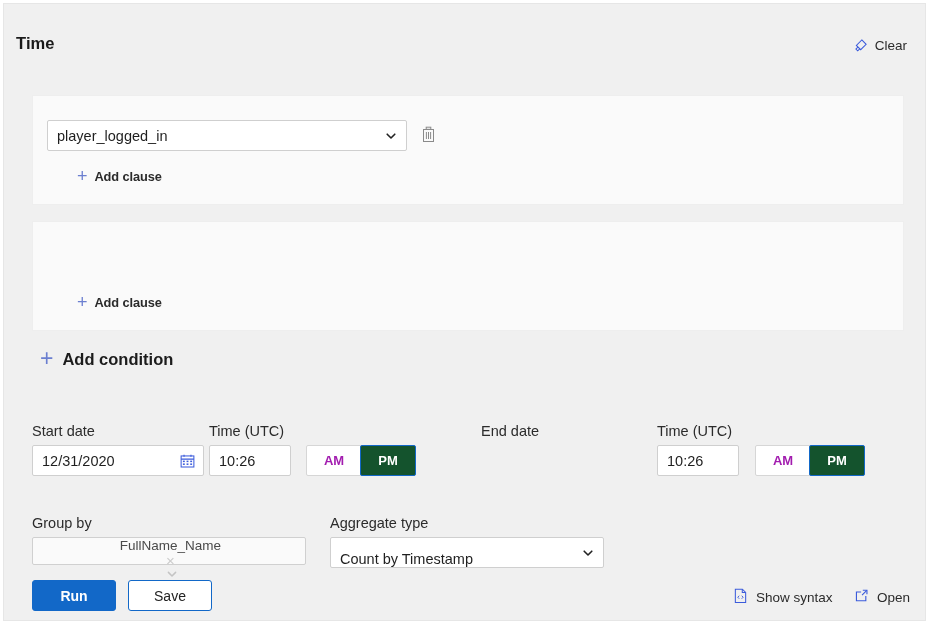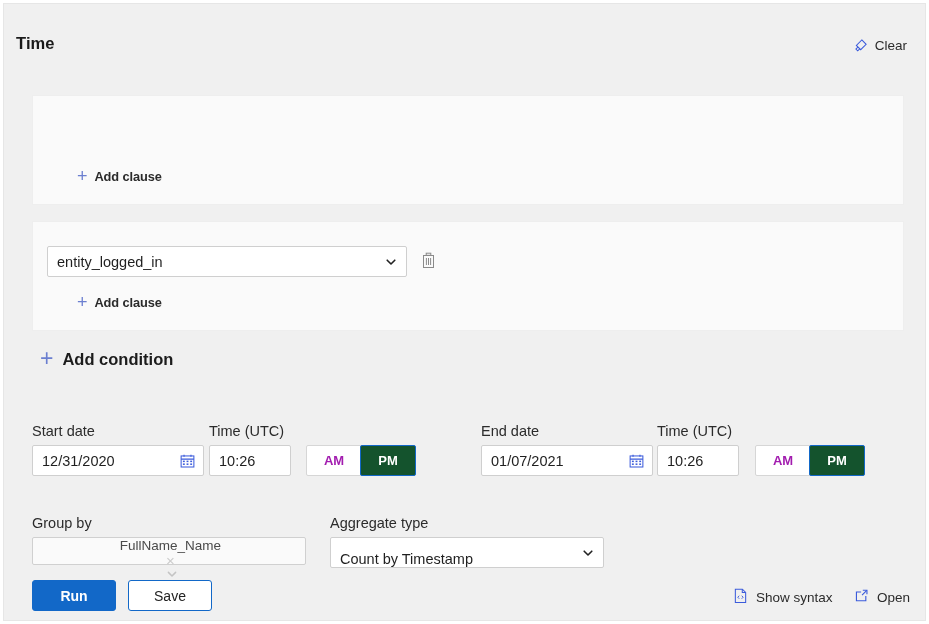--- a/index.html
+++ b/index.html
@@ -194,30 +194,23 @@
         <svg width="15" height="15" viewBox="0 0 16 16">
           <path d="M9.4 2.1 L14 6.7 L8.2 12.5 L3.6 7.9 Z" fill="none" stroke="#3b5bdb" stroke-width="1.1"></path>
           <path d="M5.3 9.6 L3.1 11.8 L5.0 13.6 L7.2 11.5" fill="none" stroke="#3b5bdb" stroke-width="1.1"></path>
         </svg>
       </span>
       <span>Clear</span>
     </button>
   </div>
 
   <div class="card" id="card-0">
-    <button class="add-clause">
-      <span class="plus-sm">+</span>
-      <span>Add clause</span>
-    </button>
-  </div>
-
-  <div class="card" id="card-1">
     <div class="clause-row">
       <div class="clause-select">
-        <span>entity_logged_in</span>
+        <span>player_logged_in</span>
         <span class="chev">
           <svg width="12" height="12" viewBox="0 0 12 12">
             <path d="M2.2 4.2 L6 8 L9.8 4.2" fill="none" stroke="#222" stroke-width="1.6" stroke-linecap="round" stroke-linejoin="round"></path>
           </svg>
         </span>
       </div>
       <button class="trash-btn">
         <span>
           <svg width="15" height="17" viewBox="0 0 15 17">
             <rect x="5.2" y="1.2" width="4.6" height="2.1" fill="none" stroke="#8a8a8a" stroke-width="1"></rect>
@@ -228,20 +221,27 @@
           </svg>
         </span>
       </button>
     </div>
     <button class="add-clause">
       <span class="plus-sm">+</span>
       <span>Add clause</span>
     </button>
   </div>
 
+  <div class="card" id="card-1">
+    <button class="add-clause">
+      <span class="plus-sm">+</span>
+      <span>Add clause</span>
+    </button>
+  </div>
+
   <button class="add-condition">
     <span class="plus-lg">+</span>
     <span>Add condition</span>
   </button>
 
   <div class="fieldlabel" style="left:28px; top:419px;">Start date</div>
   <div class="txtinput datein" style="left:28px; top:441px; width:172px;">
     <span>12/31/2020</span>
     <span class="cal-ic">
       <svg width="15" height="15" viewBox="0 0 16 16">
@@ -259,37 +259,20 @@
     </span>
   </div>
   <div class="fieldlabel" style="left:205px; top:419px;">Time (UTC)</div>
   <div class="txtinput" style="left:205px; top:441px; width:82px;">
     <span>10:26</span>
   </div>
   <button class="ampm off" style="left:294px; top:441px; width:56px;">AM</button>
   <button class="ampm on" style="left:356px; top:441px; width:56px;">PM</button>
 
   <div class="fieldlabel" style="left:477px; top:419px;">End date</div>
-  <div class="txtinput datein" style="left:477px; top:441px; width:172px;">
-    <span>01/07/2021</span>
-    <span class="cal-ic">
-      <svg width="15" height="15" viewBox="0 0 16 16">
-        <rect x="1.2" y="2.6" width="13.6" height="11.8" fill="none" stroke="#3b5bdb" stroke-width="1.1"></rect>
-        <line x1="1.2" y1="6" x2="14.8" y2="6" stroke="#3b5bdb" stroke-width="1.1"></line>
-        <line x1="4.3" y1="1.2" x2="4.3" y2="3.4" stroke="#3b5bdb" stroke-width="1.2"></line>
-        <line x1="11.7" y1="1.2" x2="11.7" y2="3.4" stroke="#3b5bdb" stroke-width="1.2"></line>
-        <rect x="3.1" y="7.6" width="2" height="1.6" fill="#3b5bdb"></rect>
-        <rect x="7" y="7.6" width="2" height="1.6" fill="#3b5bdb"></rect>
-        <rect x="10.9" y="7.6" width="2" height="1.6" fill="#3b5bdb"></rect>
-        <rect x="3.1" y="10.6" width="2" height="1.6" fill="#3b5bdb"></rect>
-        <rect x="7" y="10.6" width="2" height="1.6" fill="#3b5bdb"></rect>
-        <rect x="10.9" y="10.6" width="2" height="1.6" fill="#3b5bdb"></rect>
-      </svg>
-    </span>
-  </div>
   <div class="fieldlabel" style="left:653px; top:419px;">Time (UTC)</div>
   <div class="txtinput" style="left:653px; top:441px; width:82px;">
     <span>10:26</span>
   </div>
   <button class="ampm off" style="left:743px; top:441px; width:56px;">AM</button>
   <button class="ampm on" style="left:805px; top:441px; width:56px;">PM</button>
 
   <div class="fieldlabel" style="left:28px; top:511px;">Group by</div>
   <div class="multiselect" style="left:28px; top:533px;">
     <span class="ms-val">FullName_Name</span>

